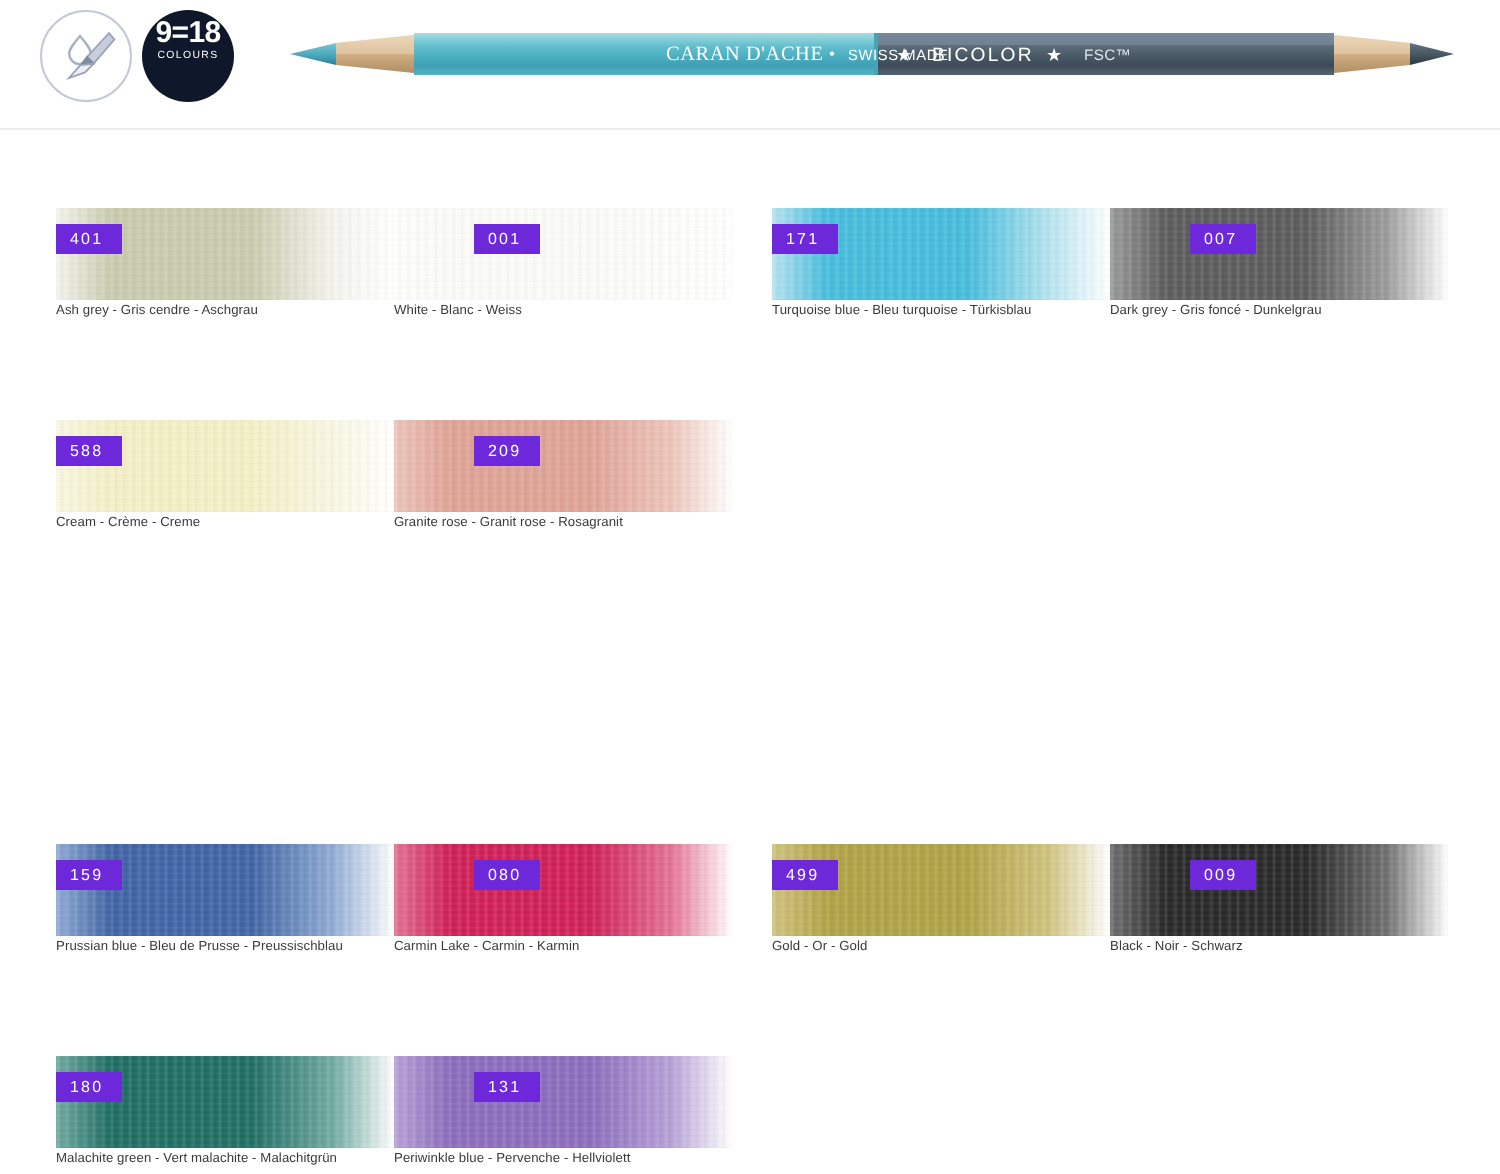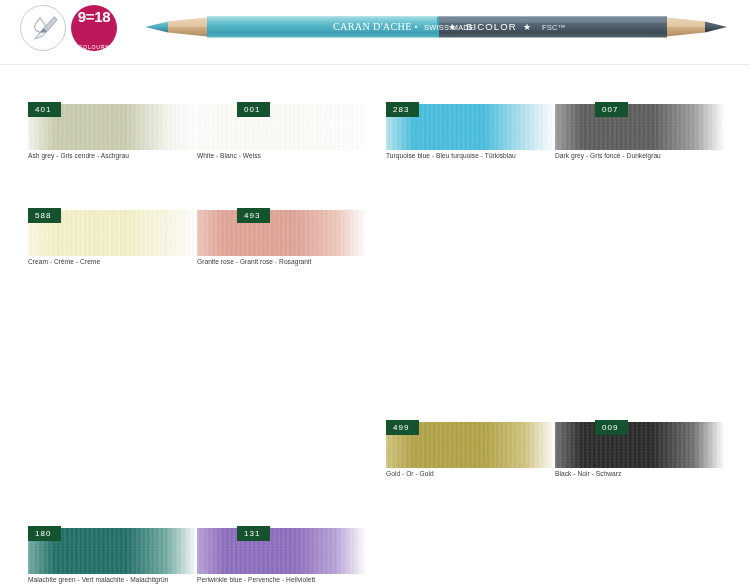--- a/index.html
+++ b/index.html
@@ -18,23 +18,23 @@
   .brush-badge{
     position:absolute; left:20px; top:5px;
     width:46px; height:46px; border-radius:50%;
     border:1.4px solid #c3c9d6; background:#ffffff;
     box-sizing:border-box;
   }
   .brush-badge svg{position:absolute;left:0;top:0;}
   .colours-badge{
     position:absolute; left:71px; top:5px;
     width:46px; height:46px; border-radius:50%;
-    background:#be185d; color:#ffffff;
+    background:#0f172a; color:#ffffff;
     display:flex; flex-direction:column;
-    align-items:center; justify-content:space-between;
+    align-items:center; justify-content:flex-start;
     box-sizing:border-box;
   }
   .colours-badge .cb-num{
     font-size:15px; font-weight:bold; letter-spacing:-0.3px;
     line-height:15px; margin-top:4px;
   }
   .colours-badge .cb-lbl{
     font-size:5.2px; letter-spacing:0.7px; line-height:7px; margin-top:1px;
   }
 
@@ -88,22 +88,22 @@
         rgba(255,255,255,0.00) 9px),
       repeating-linear-gradient(0deg,
         rgba(0,0,0,0.018) 0px,
         rgba(255,255,255,0.06) 1px,
         rgba(0,0,0,0.000) 3px);
     mix-blend-mode:normal;
     pointer-events:none;
   }
 
   .codetag{
-    position:absolute; left:0; top:30px;
-    background:#14532d; color:#ffffff;
+    position:absolute; left:0; top:40px;
+    background:#6d28d9; color:#ffffff;
     font-size:8px; letter-spacing:1.1px;
     padding:3px 9px 3px 7px;
     line-height:9px;
     z-index:5;
   }
   .swname{
     position:absolute; left:0; top:79px;
     font-size:6.6px; color:#3a3a3a; letter-spacing:0.05px;
     white-space:nowrap; line-height:9px;
   }
@@ -212,46 +212,58 @@
         <div class="swatchwrap b">
           <div class="swatch" style="background: linear-gradient(90deg, rgb(253, 253, 251) 0%, rgb(251, 251, 247) 16%, rgb(251, 251, 247) 58%, rgb(253, 253, 251) 82%, rgb(255, 255, 255) 100%);"></div>
         </div>
         <div class="codetag b">001</div>
         <div class="swname b">White - Blanc - Weiss</div>
       </div>
       <div class="pair right">
         <div class="swatchwrap a">
           <div class="swatch" style="background: linear-gradient(90deg, rgb(181, 227, 239) 0%, rgb(68, 188, 220) 16%, rgb(68, 188, 220) 58%, rgb(181, 227, 239) 82%, rgb(255, 255, 255) 100%);"></div>
         </div>
-        <div class="codetag">283</div>
+        <div class="codetag">171</div>
         <div class="swname">Turquoise blue - Bleu turquoise - Türkisblau</div>
         <div class="swatchwrap b">
           <div class="swatch" style="background: linear-gradient(90deg, rgb(155, 155, 155) 0%, rgb(90, 90, 90) 16%, rgb(90, 90, 90) 58%, rgb(155, 155, 155) 82%, rgb(255, 255, 255) 100%);"></div>
         </div>
         <div class="codetag b">007</div>
         <div class="swname b">Dark grey - Gris foncé - Dunkelgrau</div>
       </div>
     </div>
     <div class="row">
       <div class="pair left">
         <div class="swatchwrap a">
           <div class="swatch" style="background: linear-gradient(90deg, rgb(249, 247, 226) 0%, rgb(243, 240, 198) 16%, rgb(243, 240, 198) 58%, rgb(249, 247, 226) 82%, rgb(255, 255, 255) 100%);"></div>
         </div>
         <div class="codetag">588</div>
         <div class="swname">Cream - Crème - Creme</div>
         <div class="swatchwrap b">
           <div class="swatch" style="background: linear-gradient(90deg, rgb(237, 196, 185) 0%, rgb(223, 162, 149) 16%, rgb(223, 162, 149) 58%, rgb(237, 196, 185) 82%, rgb(255, 255, 255) 100%);"></div>
         </div>
-        <div class="codetag b">493</div>
+        <div class="codetag b">209</div>
         <div class="swname b">Granite rose - Granit rose - Rosagranit</div>
       </div>
     </div>
     <div class="row">
     </div>
     <div class="row">
+      <div class="pair left">
+        <div class="swatchwrap a">
+          <div class="swatch" style="background: linear-gradient(90deg, rgb(143, 171, 212) 0%, rgb(62, 98, 164) 16%, rgb(62, 98, 164) 58%, rgb(143, 171, 212) 82%, rgb(255, 255, 255) 100%);"></div>
+        </div>
+        <div class="codetag">159</div>
+        <div class="swname">Prussian blue - Bleu de Prusse - Preussischblau</div>
+        <div class="swatchwrap b">
+          <div class="swatch" style="background: linear-gradient(90deg, rgb(227, 113, 147) 0%, rgb(207, 29, 85) 16%, rgb(207, 29, 85) 58%, rgb(227, 113, 147) 82%, rgb(255, 255, 255) 100%);"></div>
+        </div>
+        <div class="codetag b">080</div>
+        <div class="swname b">Carmin Lake - Carmin - Karmin</div>
+      </div>
       <div class="pair right">
         <div class="swatchwrap a">
           <div class="swatch" style="background: linear-gradient(90deg, rgb(207, 194, 125) 0%, rgb(176, 161, 68) 16%, rgb(176, 161, 68) 58%, rgb(207, 194, 125) 82%, rgb(255, 255, 255) 100%);"></div>
         </div>
         <div class="codetag">499</div>
         <div class="swname">Gold - Or - Gold</div>
         <div class="swatchwrap b">
           <div class="swatch" style="background: linear-gradient(90deg, rgb(110, 110, 110) 0%, rgb(38, 38, 38) 16%, rgb(38, 38, 38) 58%, rgb(110, 110, 110) 82%, rgb(255, 255, 255) 100%);"></div>
         </div>
         <div class="codetag b">009</div>

